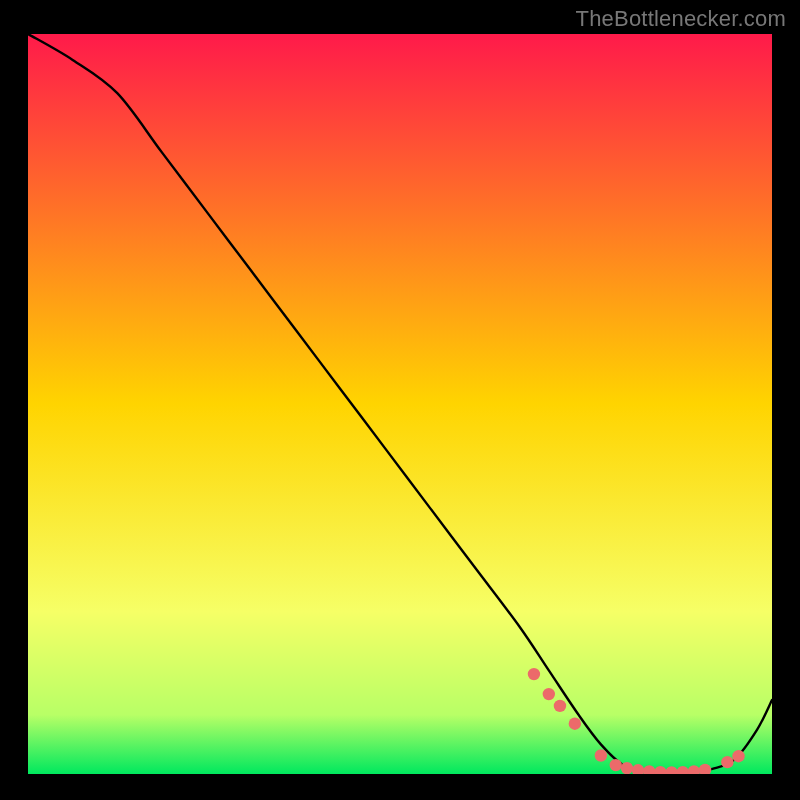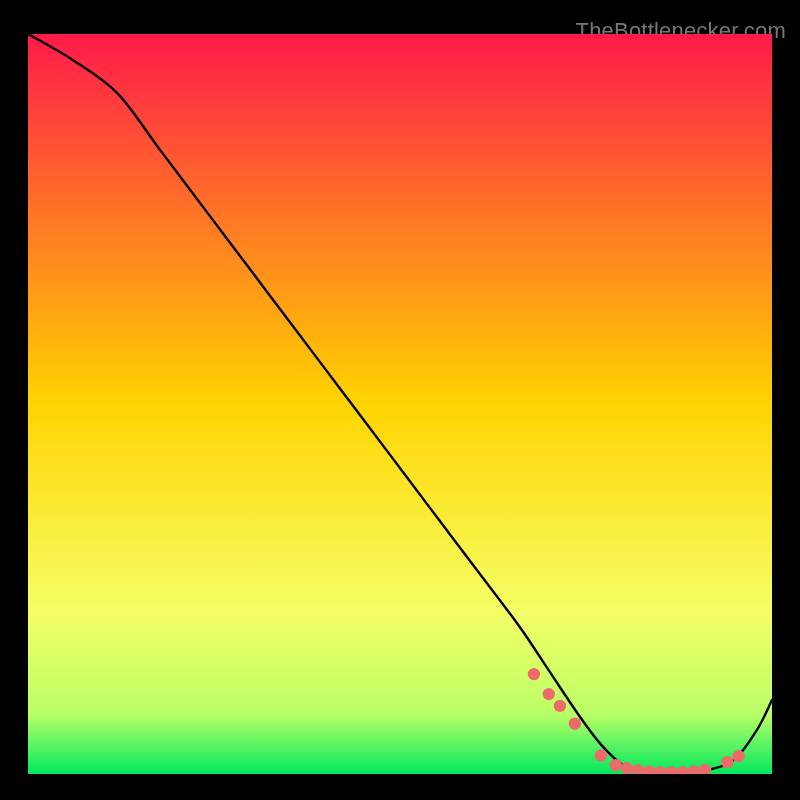--- a/index.html
+++ b/index.html
@@ -12,21 +12,21 @@
     font-family: Arial, Helvetica, sans-serif;
   }
   .frame {
     position: relative;
     width: 800px;
     height: 800px;
     background: #000;
   }
   .attribution {
     position: absolute;
-    top: 18px;
+    top: 6px;
     right: 14px;
     color: #777;
     font-size: 22px;
     letter-spacing: 0.2px;
     font-weight: 400;
   }
   .plot-wrap {
     position: absolute;
     left: 28px;
     top: 34px;

